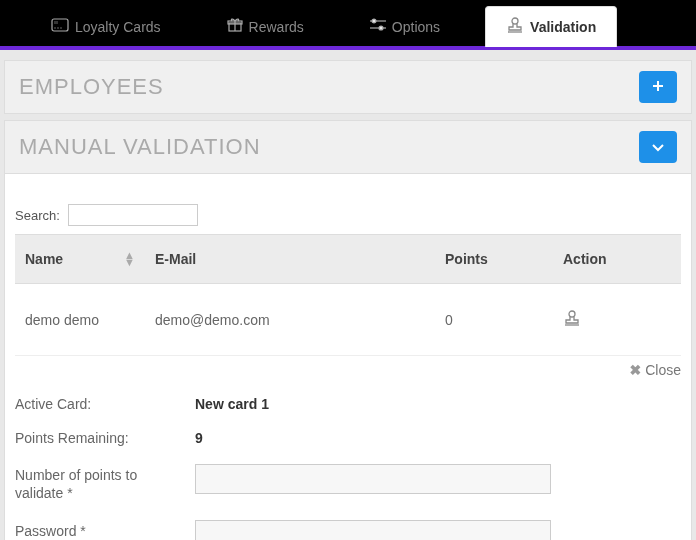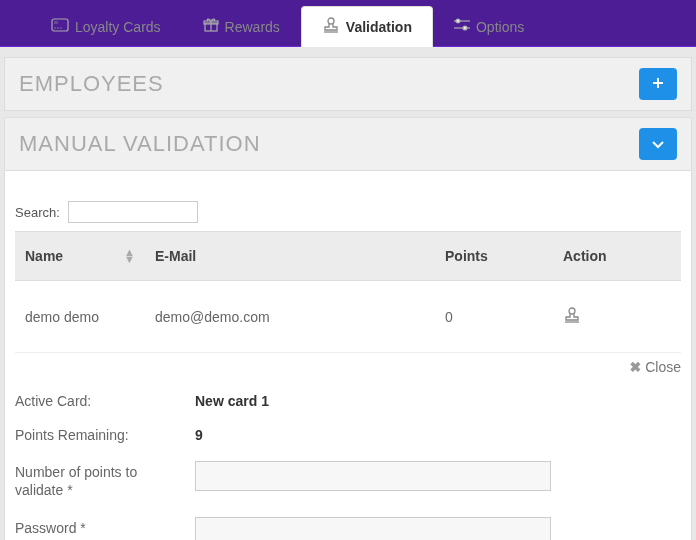--- a/index.html
+++ b/index.html
@@ -6,24 +6,25 @@
     body {
       font-family: -apple-system, BlinkMacSystemFont, "Segoe UI", Helvetica, Arial, sans-serif;
       background: #e8e8e8;
       color: #333;
       width: 696px;
       height: 540px;
       overflow: hidden;
     }
     .tabs {
       display: flex;
-      border-bottom: 1px solid #6d28d9;
+      border-bottom: 4px solid #6d28d9;
       padding-top: 6px;
       padding-left: 30px;
-      background: #4c1d95;
+      background: #000000;
+      gap: 24px;
     }
     .tab {
       display: flex;
       align-items: center;
       gap: 6px;
       padding: 10px 20px;
       font-size: 14px;
       color: #888;
       cursor: pointer;
       border: 1px solid transparent;
@@ -197,40 +198,40 @@
     <span class="icon">
       <svg width="16" height="16" viewBox="0 0 16 16">
           <rect x="2" y="6" width="12" height="8" fill="none" stroke="currentColor" stroke-width="1.2"></rect>
           <rect x="1" y="4" width="14" height="3" fill="none" stroke="currentColor" stroke-width="1.2"></rect>
           <line x1="8" y1="4" x2="8" y2="14" stroke="currentColor" stroke-width="1.2"></line>
           <path d="M8 4 C6 1 3 2 5 4 M8 4 C10 1 13 2 11 4" fill="none" stroke="currentColor" stroke-width="1.2"></path>
         </svg>
     </span>
     <span>Rewards</span>
   </div>
-  <div class="tab active">
-    <span class="icon">
-      <svg width="18" height="16" viewBox="0 0 18 16">
-          <circle cx="9" cy="4" r="3" fill="none" stroke="currentColor" stroke-width="1.3"></circle>
-          <path d="M7 7 L7 10 L3 10 L3 13 L15 13 L15 10 L11 10 L11 7" fill="none" stroke="currentColor" stroke-width="1.3"></path>
-          <line x1="2" y1="15" x2="16" y2="15" stroke="currentColor" stroke-width="1.3"></line>
-        </svg>
-    </span>
-    <span>Validation</span>
-  </div>
   <div class="tab">
     <span class="icon">
       <svg width="16" height="14" viewBox="0 0 16 14">
           <line x1="0" y1="3" x2="16" y2="3" stroke="currentColor" stroke-width="1.2"></line>
           <circle cx="4" cy="3" r="2" fill="#e8e8e8" stroke="currentColor" stroke-width="1.2"></circle>
           <line x1="0" y1="10" x2="16" y2="10" stroke="currentColor" stroke-width="1.2"></line>
           <circle cx="11" cy="10" r="2" fill="#e8e8e8" stroke="currentColor" stroke-width="1.2"></circle>
         </svg>
     </span>
     <span>Options</span>
+  </div>
+  <div class="tab active">
+    <span class="icon">
+      <svg width="18" height="16" viewBox="0 0 18 16">
+          <circle cx="9" cy="4" r="3" fill="none" stroke="currentColor" stroke-width="1.3"></circle>
+          <path d="M7 7 L7 10 L3 10 L3 13 L15 13 L15 10 L11 10 L11 7" fill="none" stroke="currentColor" stroke-width="1.3"></path>
+          <line x1="2" y1="15" x2="16" y2="15" stroke="currentColor" stroke-width="1.3"></line>
+        </svg>
+    </span>
+    <span>Validation</span>
   </div>
 </div>
 
 <div class="content">
   <div class="panel-header">
     <span class="panel-title">EMPLOYEES</span>
     <div class="panel-btn">
       <span>
         <svg width="12" height="12" viewBox="0 0 12 12">
             <line x1="6" y1="1" x2="6" y2="11" stroke="white" stroke-width="2"></line>

